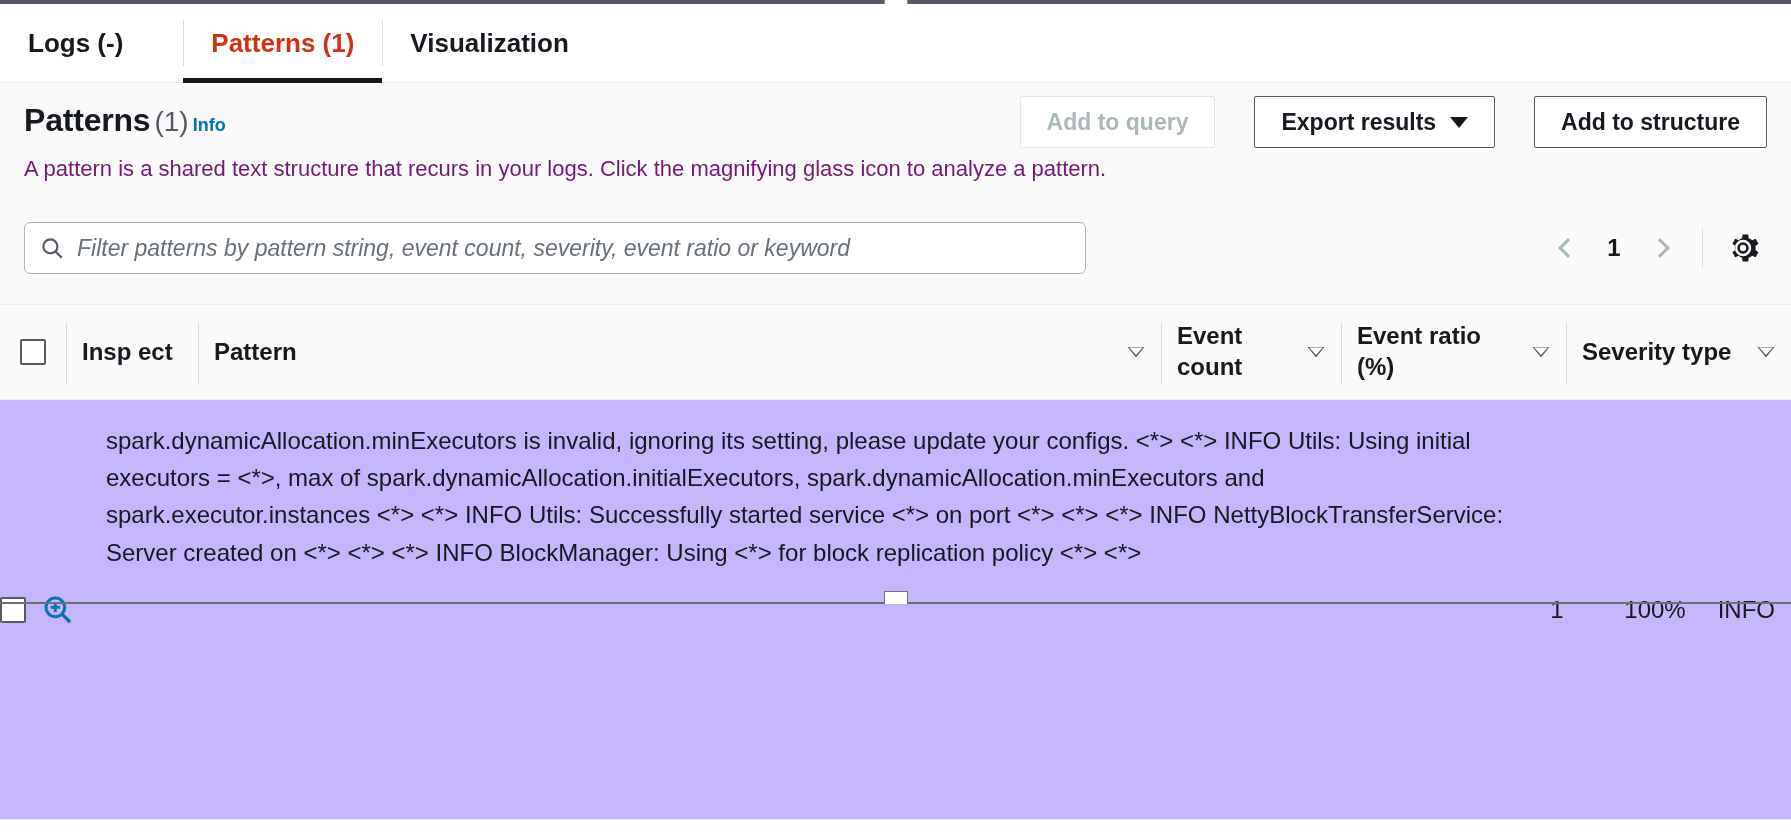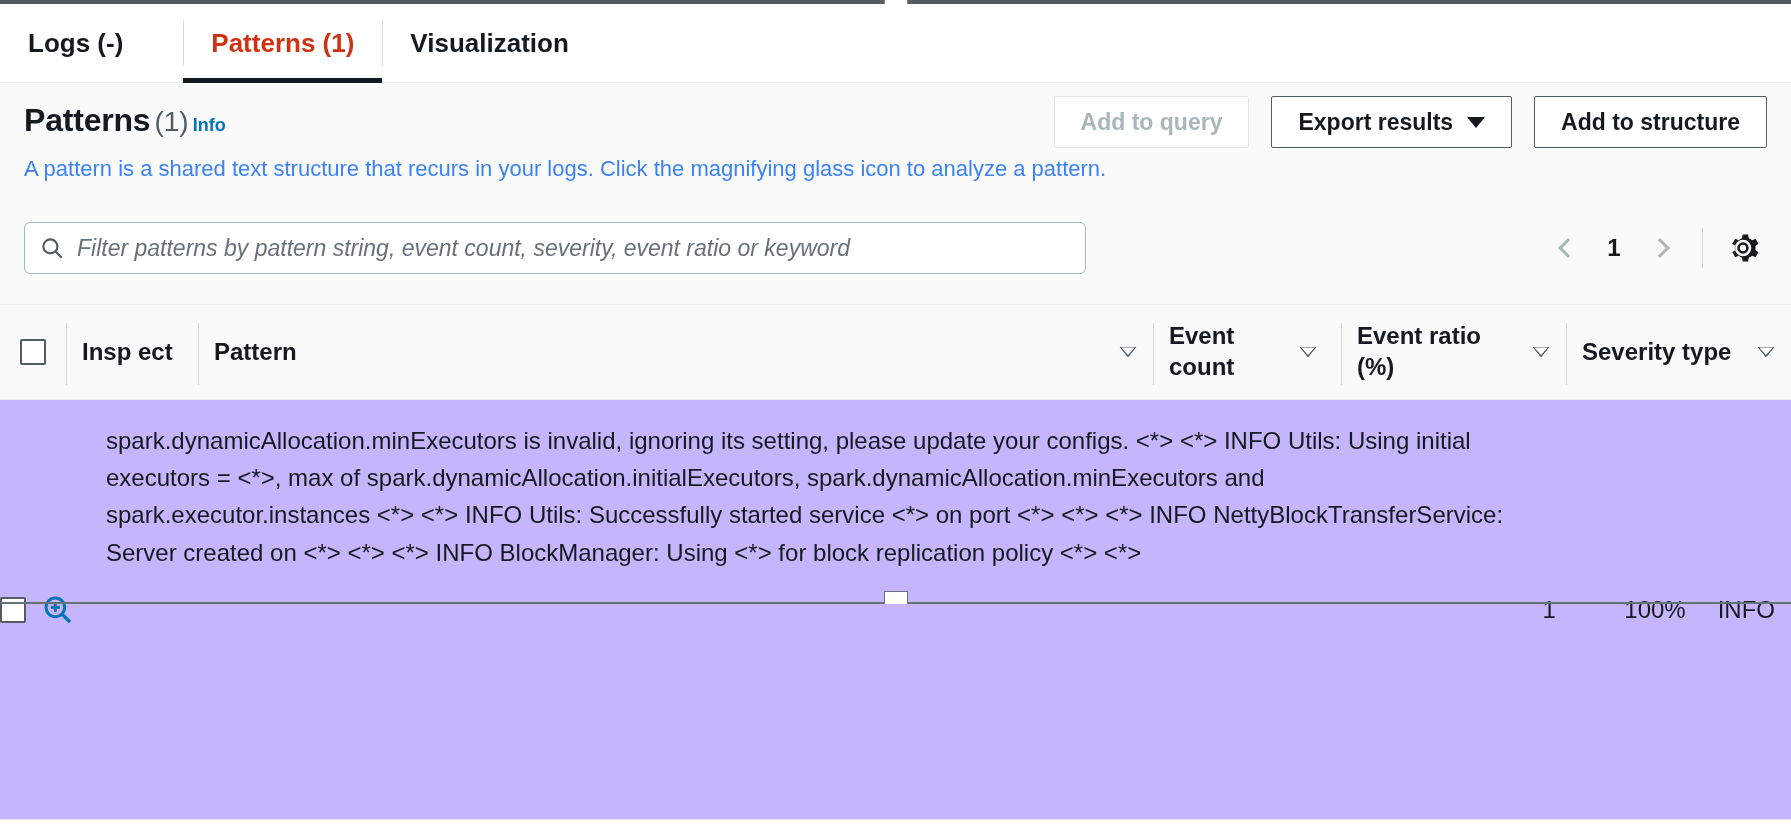--- a/index.html
+++ b/index.html
@@ -80,21 +80,21 @@
     font-size: 32px; font-weight: bold; color: #16191f;
     letter-spacing: -0.2px;
   }
   .title-count { font-size: 28px; color: #545b64; font-weight: normal; }
   .info-link {
     font-size: 18px; color: #0073bb; font-weight: bold;
     cursor: pointer; text-decoration: none;
   }
   .header-actions {
     position: absolute; top: 12px; right: 24px;
-    display: flex; gap: 22px; align-items: flex-start;
+    display: flex; gap: 39px; align-items: flex-start;
   }
   .btn {
     height: 52px;
     padding: 0 26px;
     display: inline-flex; align-items: center; justify-content: center;
     gap: 14px;
     border: 1px solid #545b64;
     border-radius: 2px;
     background: #ffffff;
     color: #16191f;
@@ -110,21 +110,21 @@
   }
   .caret-down {
     width: 0; height: 0;
     border-left: 9px solid transparent;
     border-right: 9px solid transparent;
     border-top: 11px solid #16191f;
     display: inline-block;
   }
   .desc {
     position: absolute; top: 72px; left: 24px;
-    font-size: 22px; color: #3b82f6;
+    font-size: 22px; color: #701a75;
   }
 
   
   .controls {
     position: absolute; top: 208px; left: 0;
     width: 1791px; height: 96px;
     background: #fafafa;
   }
   .search-box {
     position: absolute; left: 24px; top: 14px;
@@ -224,21 +224,21 @@
     border-left: 9px solid transparent;
     border-right: 9px solid transparent;
     border-top: 11px solid #545b64;
     clip-path: polygon(0 0, 100% 0, 50% 100%, 50% 78%, 88% 10%, 12% 10%, 50% 78%, 50% 100%);
   }
 
   .col-check  { width: 66px; justify-content: center; padding: 12px 0; }
   .col-inspect{ width: 132px; }
   .col-pattern{ flex: 1 1 auto; min-width: 0; }
   .col-count  { width: 180px; }
-  .col-ratio  { width: 225px; margin-left: 8px; }
+  .col-ratio  { width: 225px; }
   .col-sev    { width: 225px; }
 
   .checkbox {
     width: 26px; height: 26px;
     border: 2px solid #545b64;
     border-radius: 2px;
     background: #ffffff;
     cursor: pointer;
   }
 

